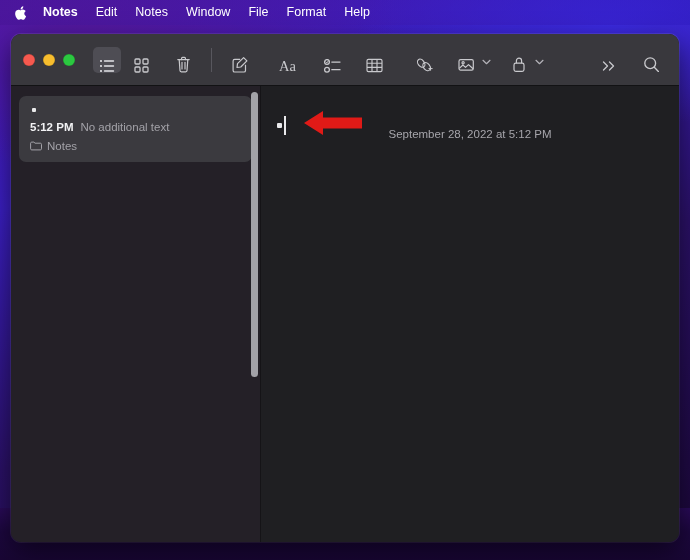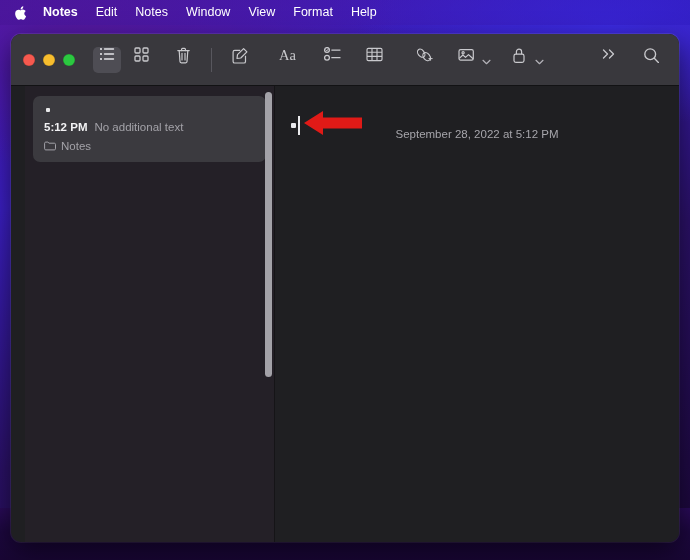--- a/index.html
+++ b/index.html
@@ -79,21 +79,21 @@
     display: flex; align-items: center; gap: 8px;
     margin-right: 18px;
   }
   .light { width: 12px; height: 12px; border-radius: 50%; display:block; }
   .light.red    { background: #f6594f; box-shadow: inset 0 0 0 .5px rgba(0,0,0,.22); }
   .light.yellow { background: #f7bd2e; box-shadow: inset 0 0 0 .5px rgba(0,0,0,.22); }
   .light.green  { background: #2bc840; box-shadow: inset 0 0 0 .5px rgba(0,0,0,.22); }
 
   .tbtn {
     width: 28px; height: 26px;
-    display: flex; align-items: flex-start; justify-content: center;
+    display: flex; align-items: flex-end; justify-content: center;
     border-radius: 5px;
     color: #c9c9cd;
   }
   .tbtn.active { background: #4e4d54; }
   .tbtn svg { display: block; }
   .tgap-sm { width: 6px; }
   .tgap { width: 14px; }
   .tgap-lg { width: 22px; }
   .tsep {
     width: 1px; height: 24px;
@@ -112,21 +112,20 @@
   }
 
   
   #sidebar {
     width: 250px;
     flex: 0 0 250px;
     background: #242027;
     position: relative;
     padding: 10px 8px 0 8px;
     border-right: 1px solid #151417;
-    margin-left: 14px;
   }
   .note-item {
     background: #3b3a3f;
     border-radius: 7px;
     padding: 9px 11px 10px 11px;
     height: 66px;
   }
   .note-title-dot {
     width: 4px; height: 4px;
     background: #e8e8ea;
@@ -218,21 +217,21 @@
 <div id="menubar">
   <div id="apple-logo">
     <svg width="14" height="16" viewBox="0 0 14 16" fill="#ffffff">
       <path d="M11.3 8.5c0-1.7 1.4-2.5 1.45-2.55-.8-1.15-2.03-1.3-2.47-1.32-1.05-.1-2.05.62-2.58.62-.53 0-1.35-.6-2.22-.59-1.14.02-2.19.66-2.78 1.68-1.18 2.05-.3 5.1.85 6.77.57.82 1.24 1.73 2.12 1.7.85-.04 1.17-.55 2.2-.55s1.32.55 2.22.53c.92-.02 1.5-.83 2.06-1.65.65-.95.92-1.87.93-1.92-.02-.01-1.78-.69-1.8-2.72zM9.6 3.5c.47-.57.79-1.36.7-2.15-.68.03-1.5.45-1.99 1.02-.43.5-.81 1.31-.71 2.08.76.06 1.53-.38 2-.95z"></path>
     </svg>
   </div>
   <div class="menu-item app">Notes</div>
   <div class="menu-item">Edit</div>
   <div class="menu-item">Notes</div>
   <div class="menu-item">Window</div>
-  <div class="menu-item">View</div>
+  <div class="menu-item">File</div>
   <div class="menu-item">Format</div>
   <div class="menu-item">Help</div>
 </div>
 
 <div id="window">
 
   <div id="toolbar">
 
     <div id="traffic">
       <span class="light red"></span>

